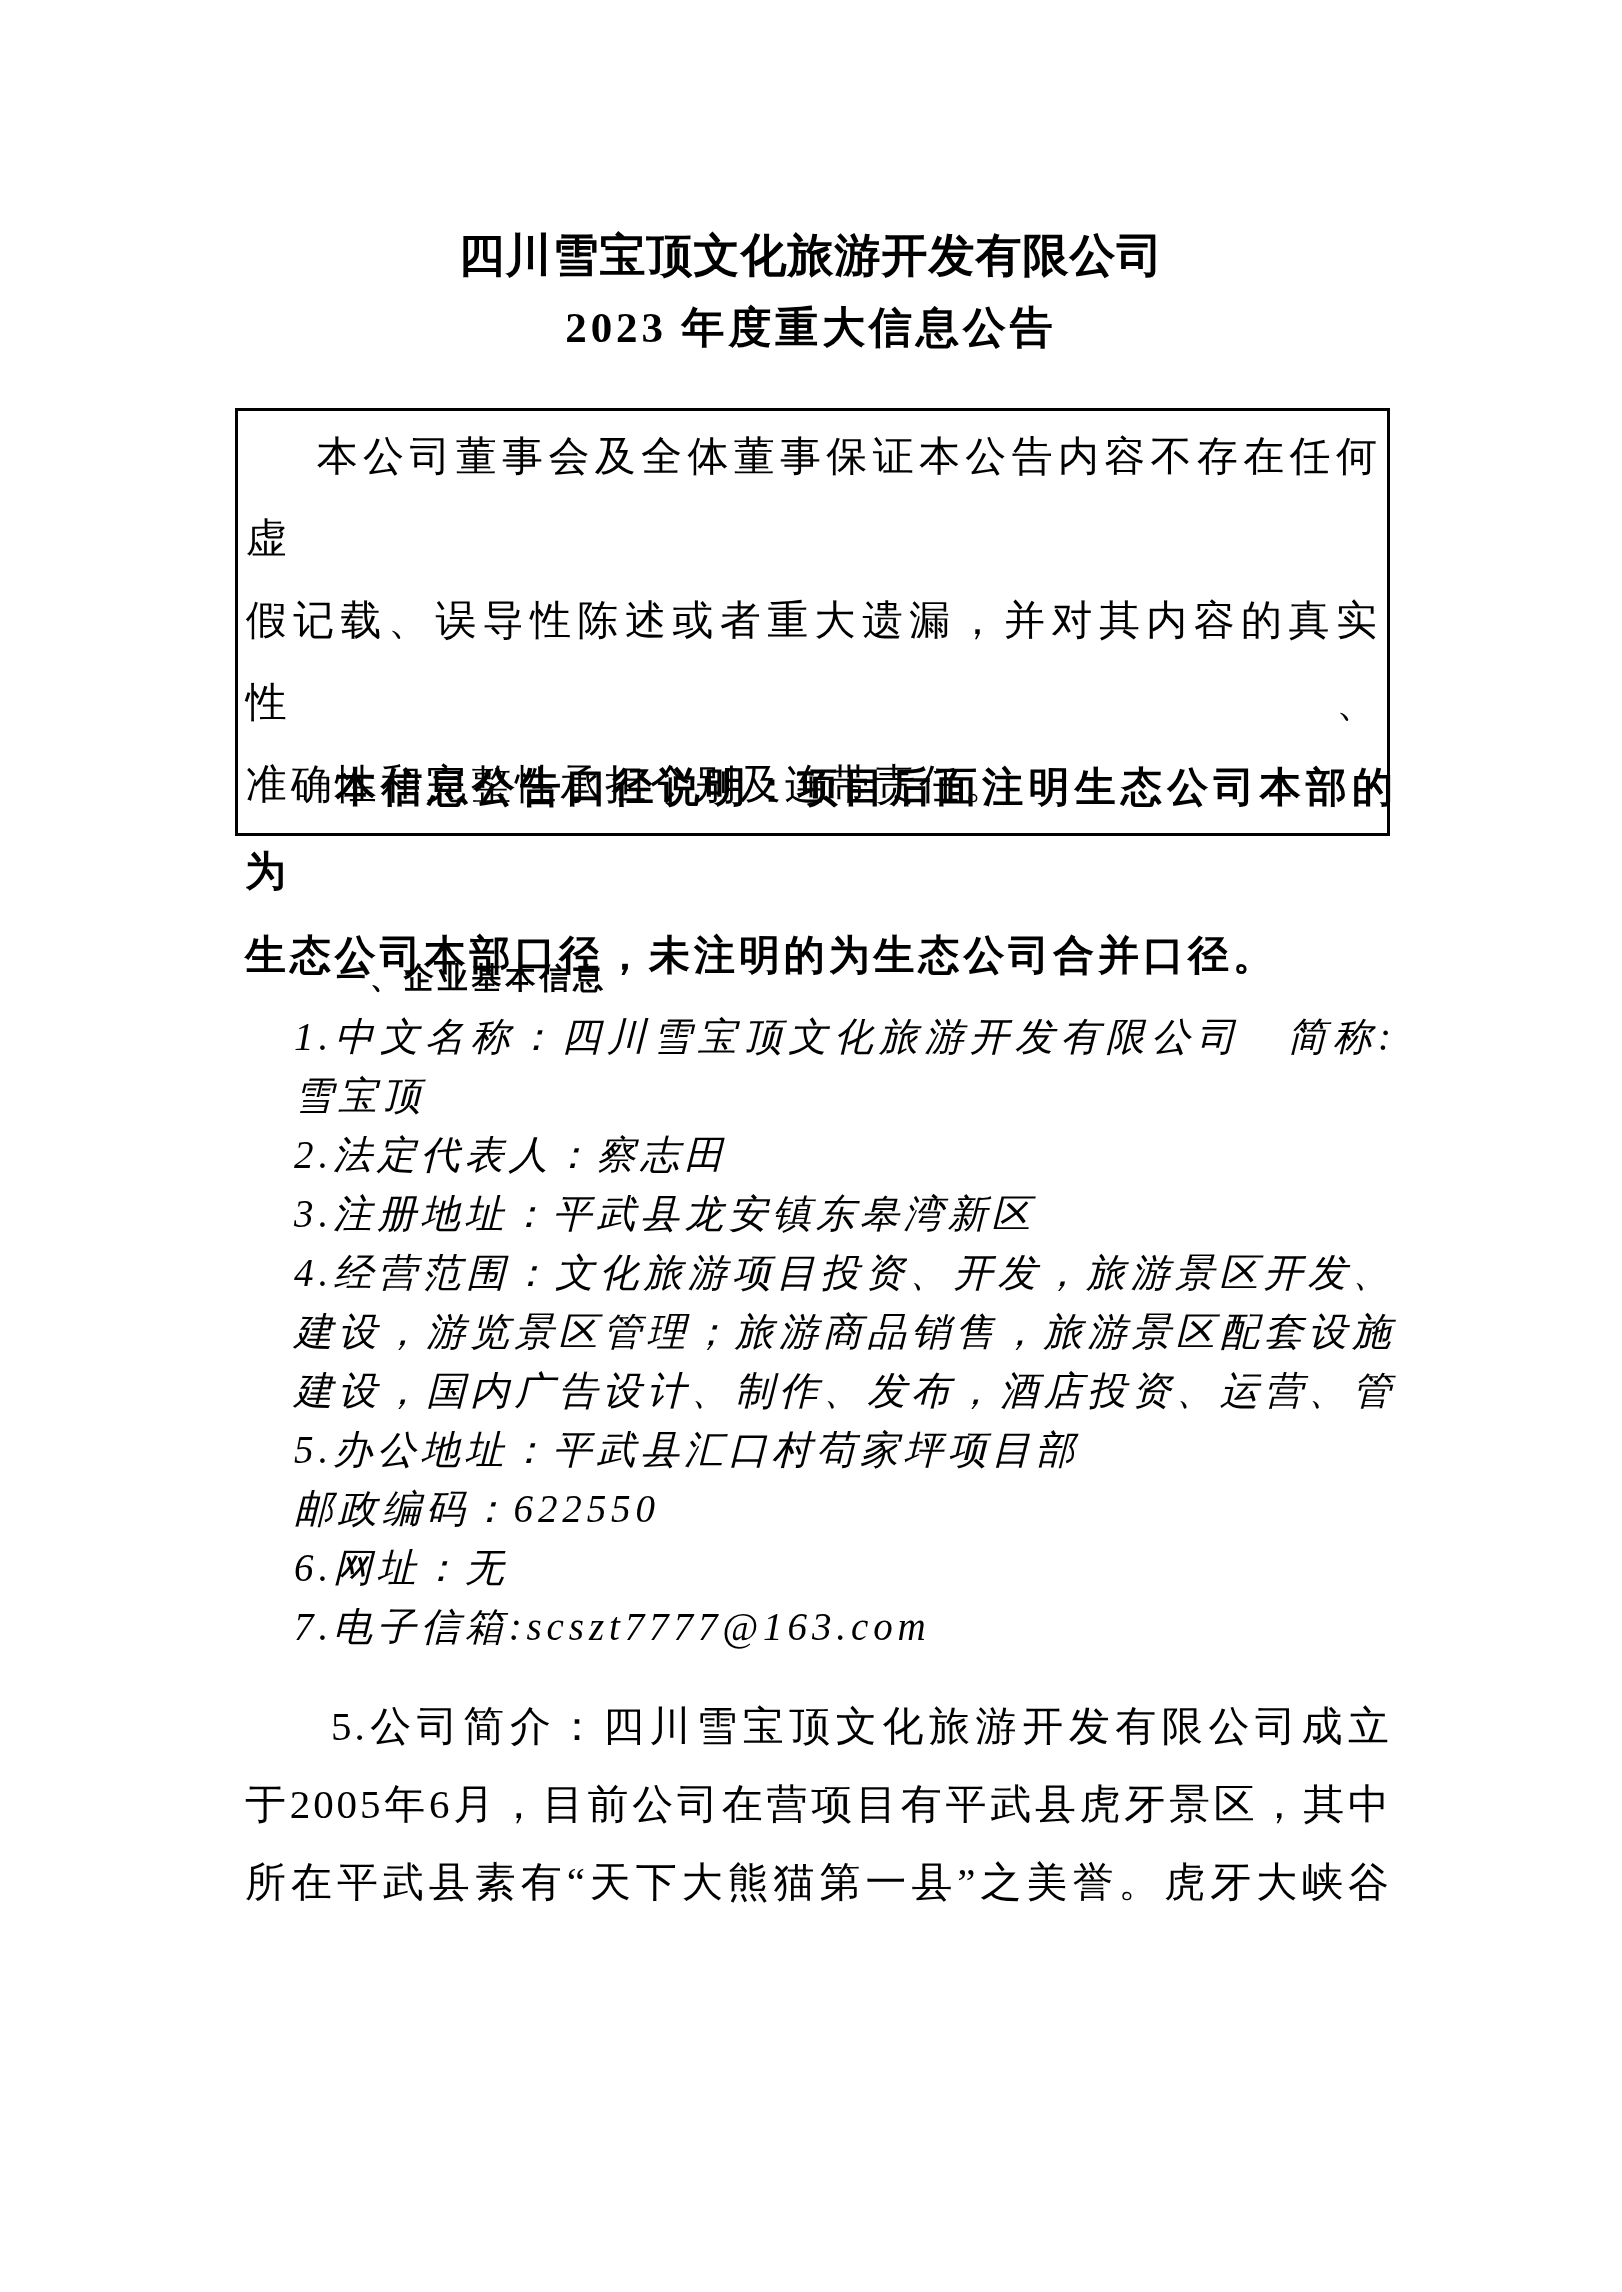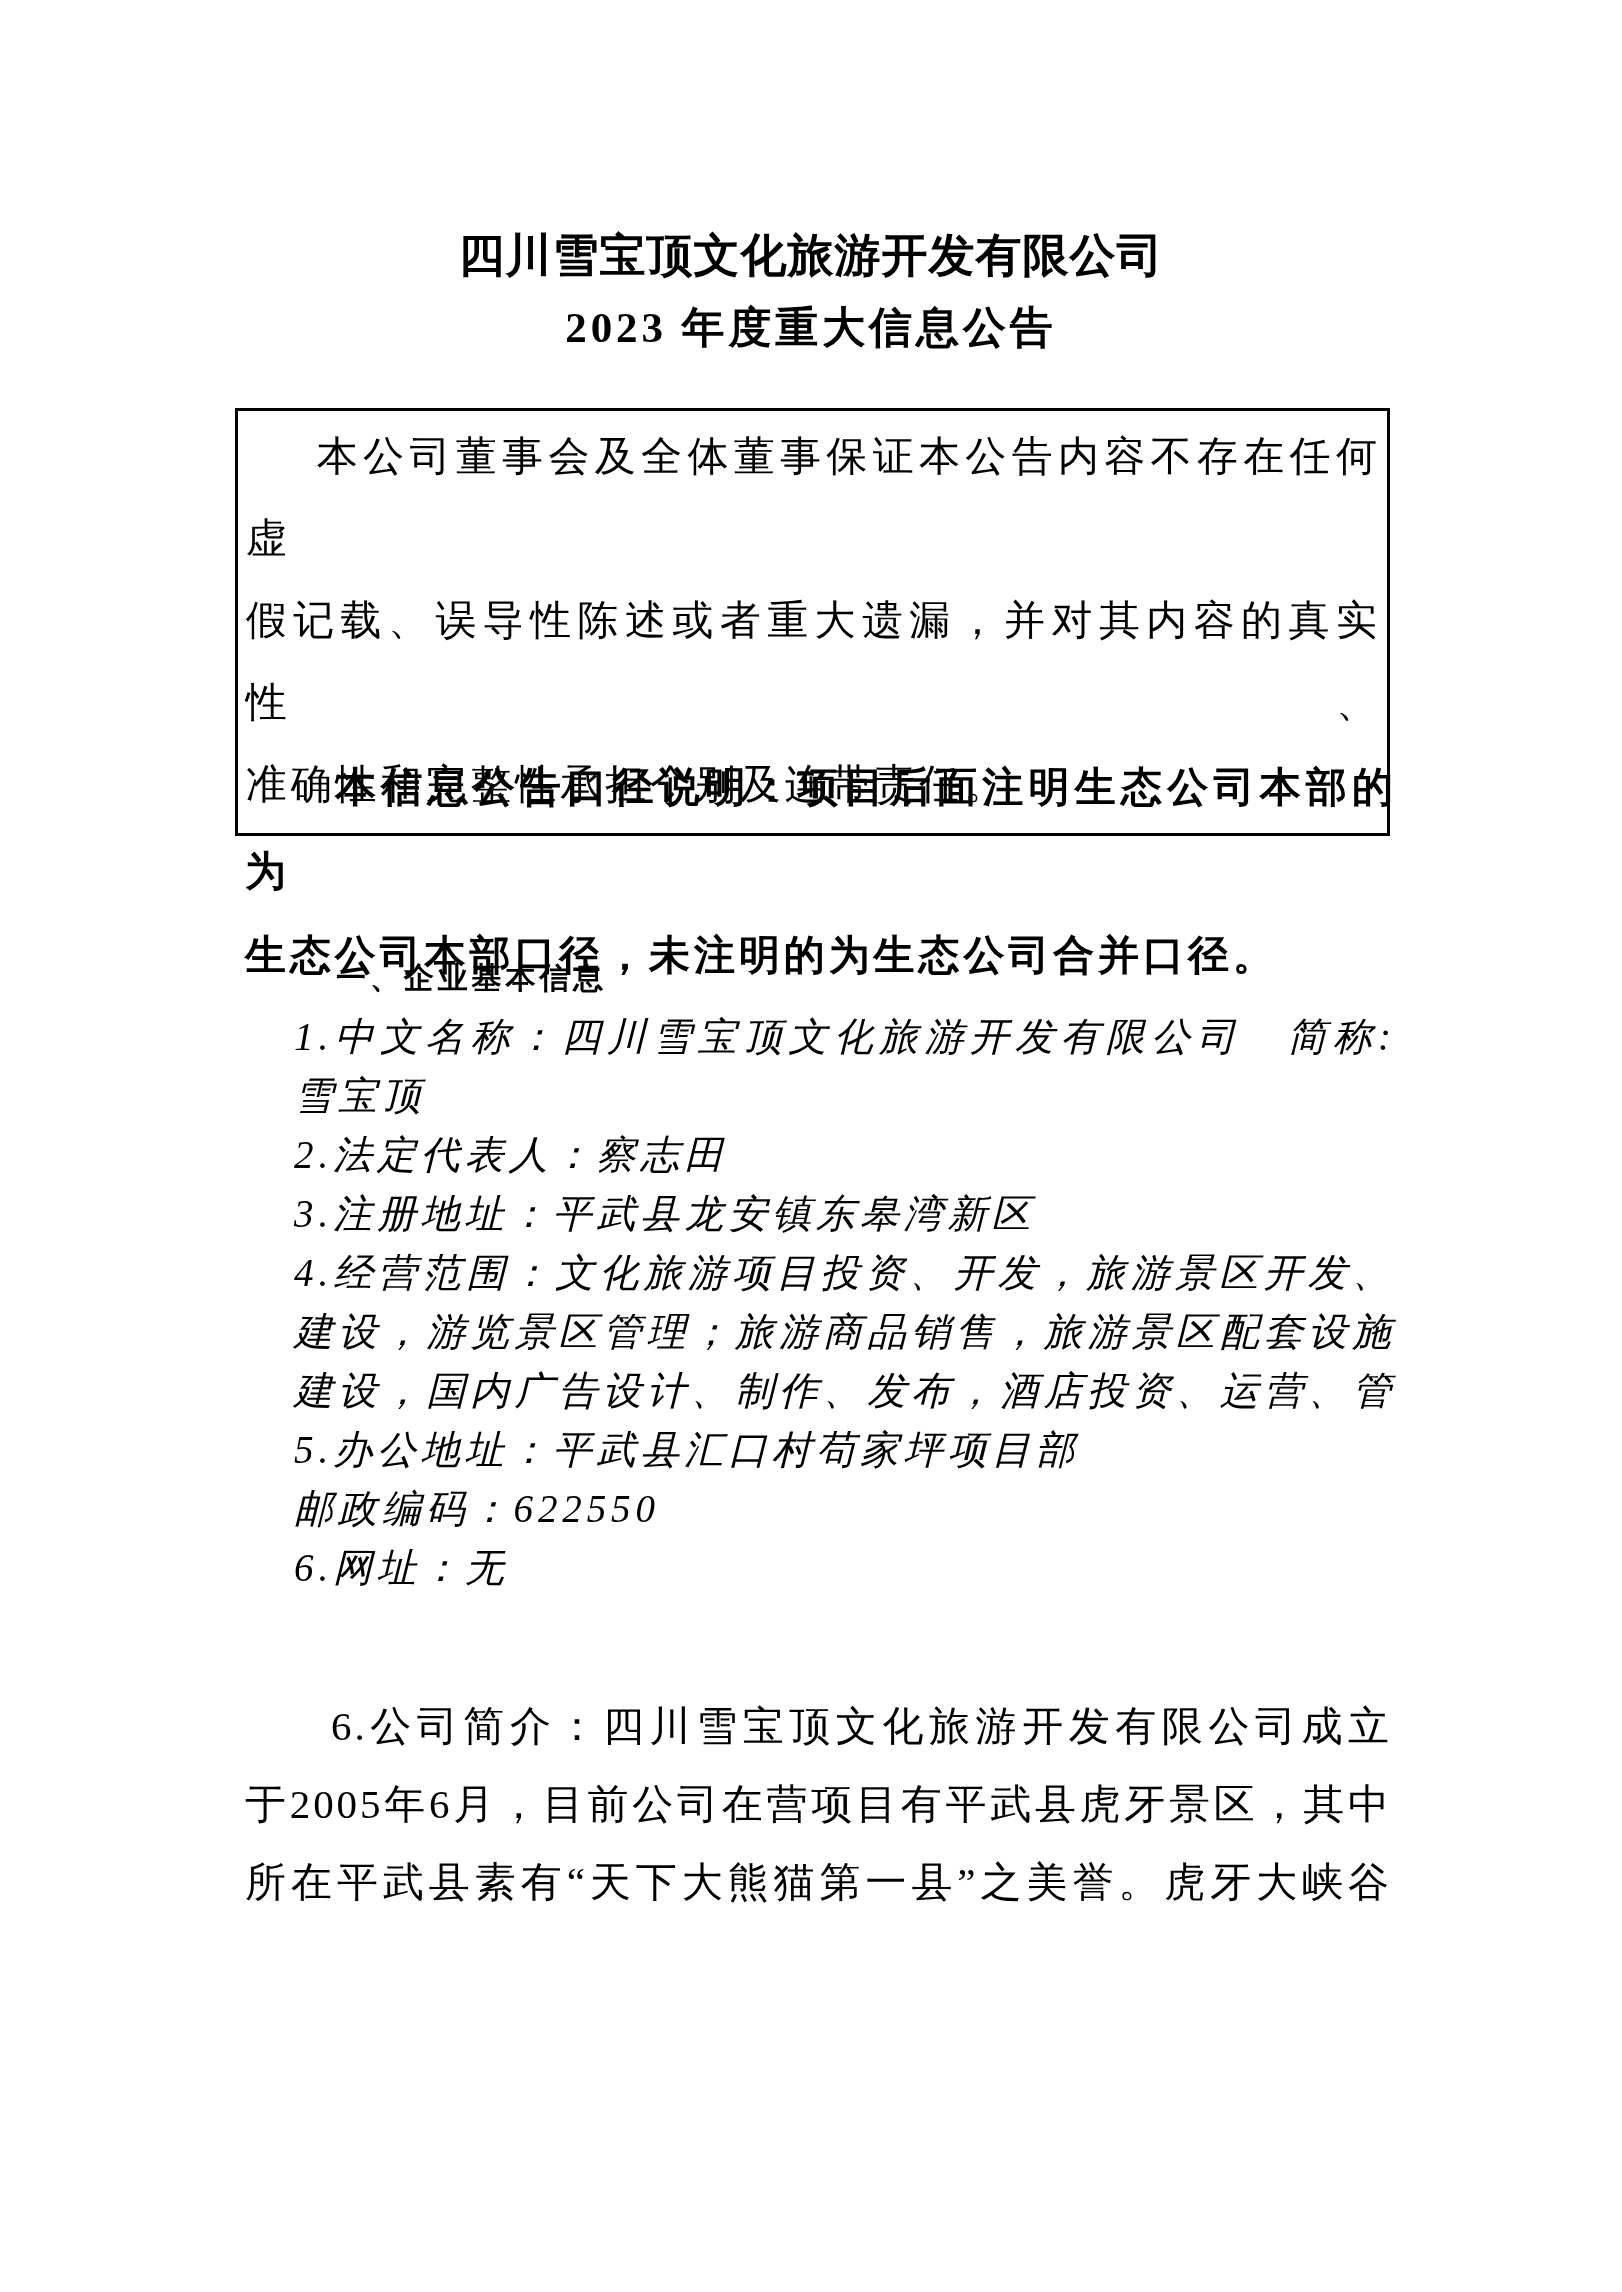--- a/index.html
+++ b/index.html
@@ -109,22 +109,23 @@
     <p class="it-line jfull">1.中文名称：四川雪宝顶文化旅游开发有限公司　简称:</p>
     <p class="it-line">雪宝顶</p>
     <p class="it-line">2.法定代表人：察志田</p>
     <p class="it-line">3.注册地址：平武县龙安镇东皋湾新区</p>
     <p class="it-line jfull">4.经营范围：文化旅游项目投资、开发，旅游景区开发、</p>
     <p class="it-line jfull">建设，游览景区管理；旅游商品销售，旅游景区配套设施</p>
     <p class="it-line jfull">建设，国内广告设计、制作、发布，酒店投资、运营、管</p>
     <p class="it-line">5.办公地址：平武县汇口村苟家坪项目部</p>
     <p class="it-line">邮政编码：622550</p>
     <p class="it-line">6.网址：无</p>
+    <p class="it-line">7.电子信箱:scszt7777@163.com</p>
   </div>
 
   <div class="abs profile">
-    <p class="pf-line jfull indent-pf">6.公司简介：四川雪宝顶文化旅游开发有限公司成立</p>
+    <p class="pf-line jfull indent-pf">5.公司简介：四川雪宝顶文化旅游开发有限公司成立</p>
     <p class="pf-line jfull">于2005年6月，目前公司在营项目有平武县虎牙景区，其中</p>
     <p class="pf-line jfull">所在平武县素有“天下大熊猫第一县”之美誉。虎牙大峡谷</p>
   </div>
 
 </div>
 
 
 </body></html>

